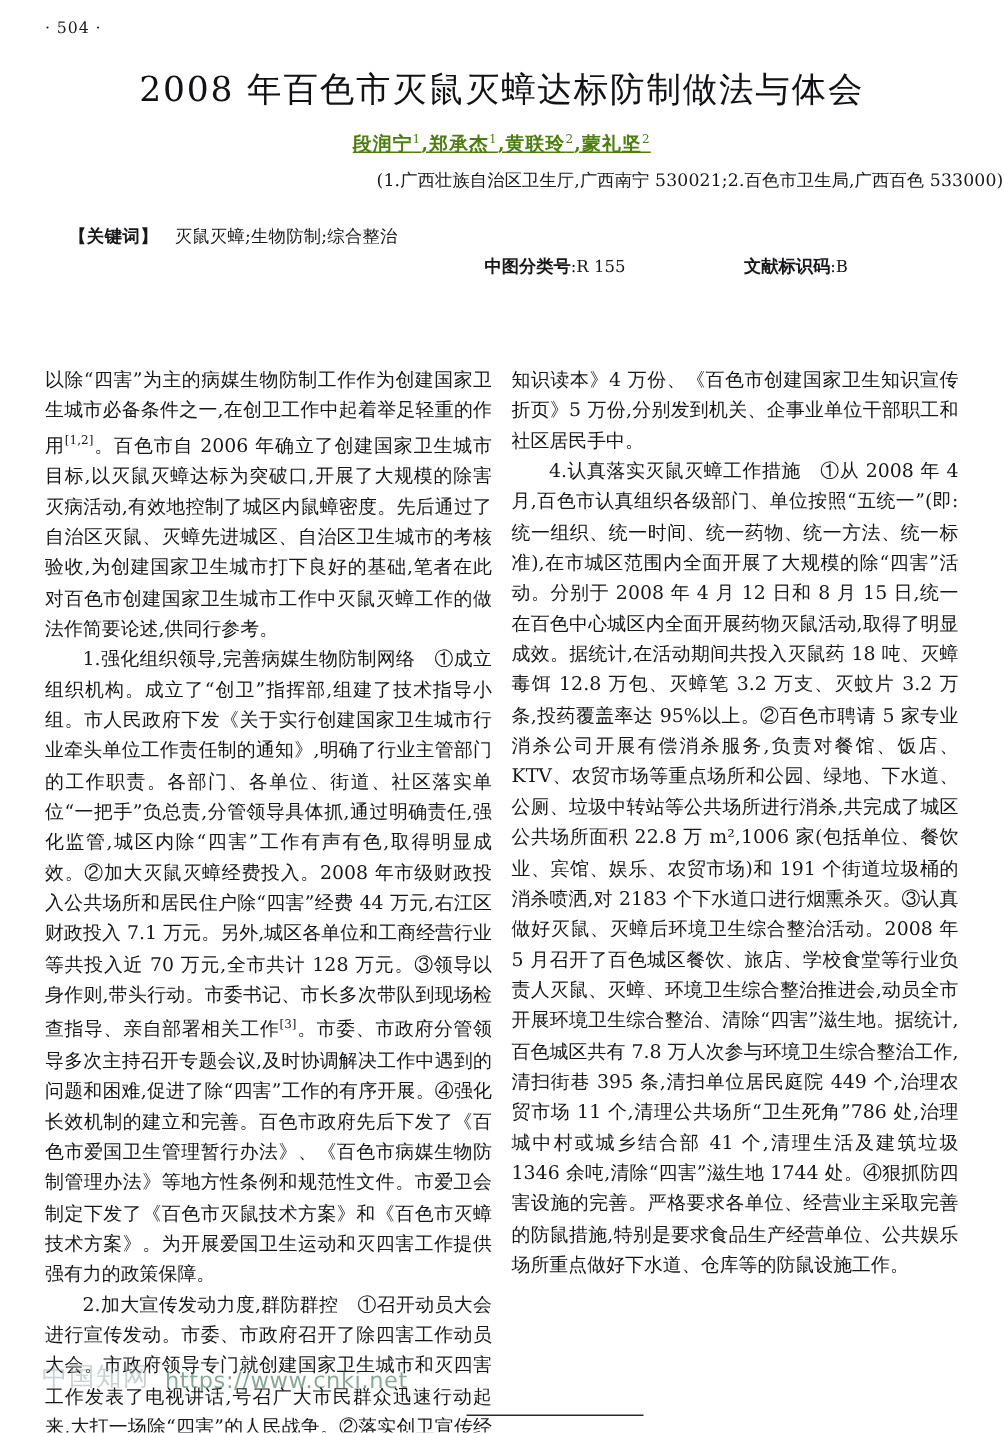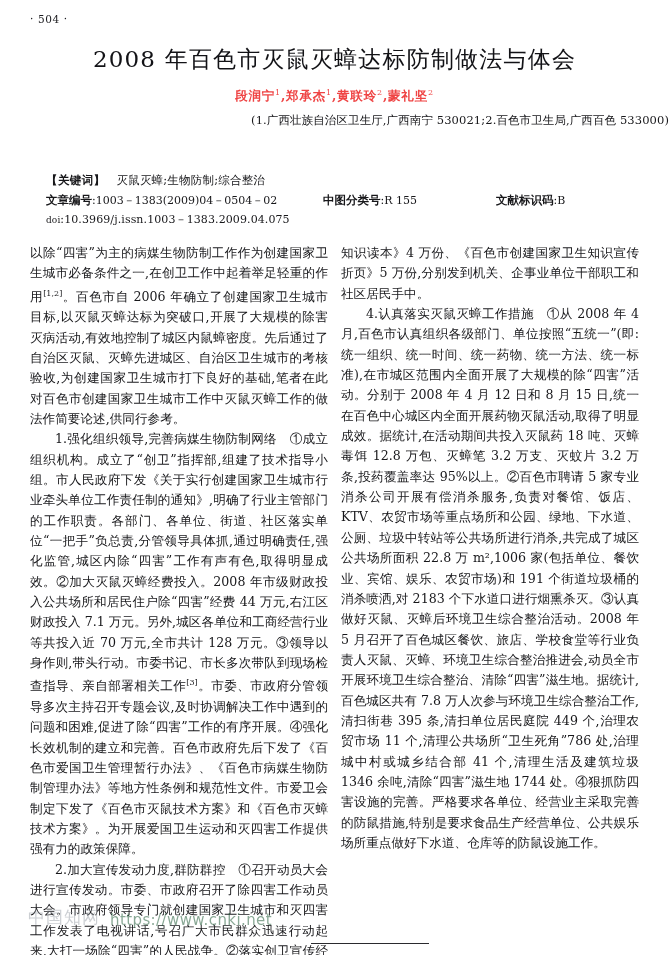--- a/index.html
+++ b/index.html
@@ -69,38 +69,39 @@
   }
   .authors {
     position: absolute;
     top: 88px;
     left: 0;
     right: 0;
     text-align: center;
     font-size: 12.5px;
     font-weight: bold;
     letter-spacing: 0.8px;
-    color: #ef4444;
+    color: #4d7c0f;
+    text-decoration: underline;
   }
   .authors sup { font-size: 8px; font-weight: normal; vertical-align: super; }
   .affil {
     position: absolute;
     top: 113px;
     left: 0;
     right: 0;
     text-align: right;
     font-size: 11.5px;
     letter-spacing: 0.1px;
     color: #17171a;
   }
 
   
   .meta {
     position: absolute;
-    top: 171px;
+    top: 148px;
     left: 46px;
     right: 28px;
     font-size: 11.5px;
     line-height: 19px;
   }
   .meta-kw { margin-bottom: 1px; }
   .meta-kw b { letter-spacing: 0.4px; }
   .meta-kw .kwtext { margin-left: 11px; letter-spacing: 0.2px; }
   .meta-row {
     position: relative;
@@ -198,26 +199,22 @@
 
   <div class="title">2008 年百色市灭鼠灭蟑达标防制做法与体会</div>
   <div class="authors">段润宁<sup>1</sup>,郑承杰<sup>1</sup>,黄联玲<sup>2</sup>,蒙礼坚<sup>2</sup></div>
   <div class="affil">(1.广西壮族自治区卫生厅,广西南宁 530021;2.百色市卫生局,广西百色 533000)</div>
 
   <div class="meta">
     <div class="meta-kw">
       <b>【关键词】</b><span class="kwtext">灭鼠灭蟑;生物防制;综合整治</span>
     </div>
     <div class="meta-row">
-      <span class="c1"><b>文章编号</b><span class="small-num">:1003－1383(2009)04－0504－02</span></span>
       <span class="c2"><b>中图分类号</b><span class="small-num">:R 155</span></span>
       <span class="c3"><b>文献标识码</b><span class="small-num">:B</span></span>
-    </div>
-    <div class="meta-doi">
-      <span class="lbl">doi</span><span>:10.3969/j.issn.1003－1383.2009.04.075</span>
     </div>
   </div>
 
   <div class="columns">
 
     <div class="col col-left">
       <p>以除“四害”为主的病媒生物防制工作作为创建国家卫生城市必备条件之一,在创卫工作中起着举足轻重的作用<sup>[1,2]</sup>。百色市自 2006 年确立了创建国家卫生城市目标,以灭鼠灭蟑达标为突破口,开展了大规模的除害灭病活动,有效地控制了城区内鼠蟑密度。先后通过了自治区灭鼠、灭蟑先进城区、自治区卫生城市的考核验收,为创建国家卫生城市打下良好的基础,笔者在此对百色市创建国家卫生城市工作中灭鼠灭蟑工作的做法作简要论述,供同行参考。</p>
       <p class="indent">1.强化组织领导,完善病媒生物防制网络　①成立组织机构。成立了“创卫”指挥部,组建了技术指导小组。市人民政府下发《关于实行创建国家卫生城市行业牵头单位工作责任制的通知》,明确了行业主管部门的工作职责。各部门、各单位、街道、社区落实单位“一把手”负总责,分管领导具体抓,通过明确责任,强化监管,城区内除“四害”工作有声有色,取得明显成效。②加大灭鼠灭蟑经费投入。2008 年市级财政投入公共场所和居民住户除“四害”经费 44 万元,右江区财政投入 7.1 万元。另外,城区各单位和工商经营行业等共投入近 70 万元,全市共计 128 万元。③领导以身作则,带头行动。市委书记、市长多次带队到现场检查指导、亲自部署相关工作<sup>[3]</sup>。市委、市政府分管领导多次主持召开专题会议,及时协调解决工作中遇到的问题和困难,促进了除“四害”工作的有序开展。④强化长效机制的建立和完善。百色市政府先后下发了《百色市爱国卫生管理暂行办法》、《百色市病媒生物防制管理办法》等地方性条例和规范性文件。市爱卫会制定下发了《百色市灭鼠技术方案》和《百色市灭蟑技术方案》。为开展爱国卫生运动和灭四害工作提供强有力的政策保障。</p>
       <p class="indent">2.加大宣传发动力度,群防群控　①召开动员大会进行宣传发动。市委、市政府召开了除四害工作动员大会。市政府领导专门就创建国家卫生城市和灭四害工作发表了电视讲话,号召广大市民群众迅速行动起来,大打一场除“四害”的人民战争。②落实创卫宣传经费 16.2 万元,在市区主要干道设立了 80 个卫生宣传橱窗、18 块大型户外宣传牌,以及 3 块电子屏幕;充分发挥新闻媒体的作用,电视台、电台、报纸开设了专门栏目,连续多次刊(播)灭鼠、灭蟑公告,追踪报道“四害”治理中的重点、难点问题;市创卫办印制《创卫知识》宣传单 2 万张、《健康手册》5 万册、《百色市居民健康教育</p>
     </div>

